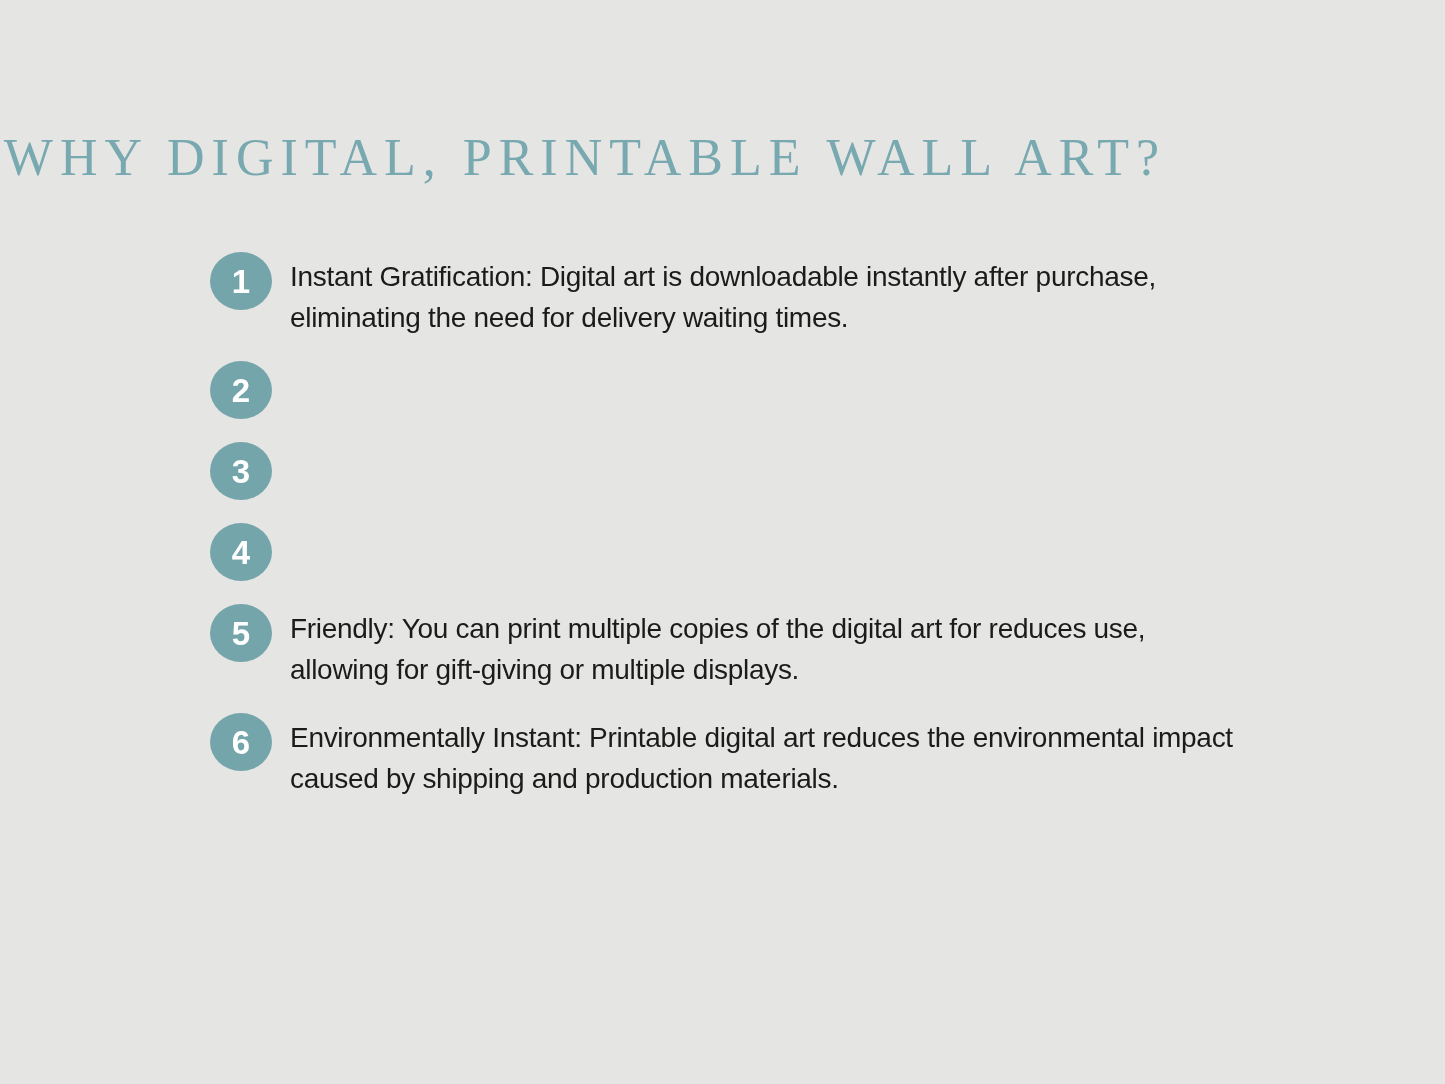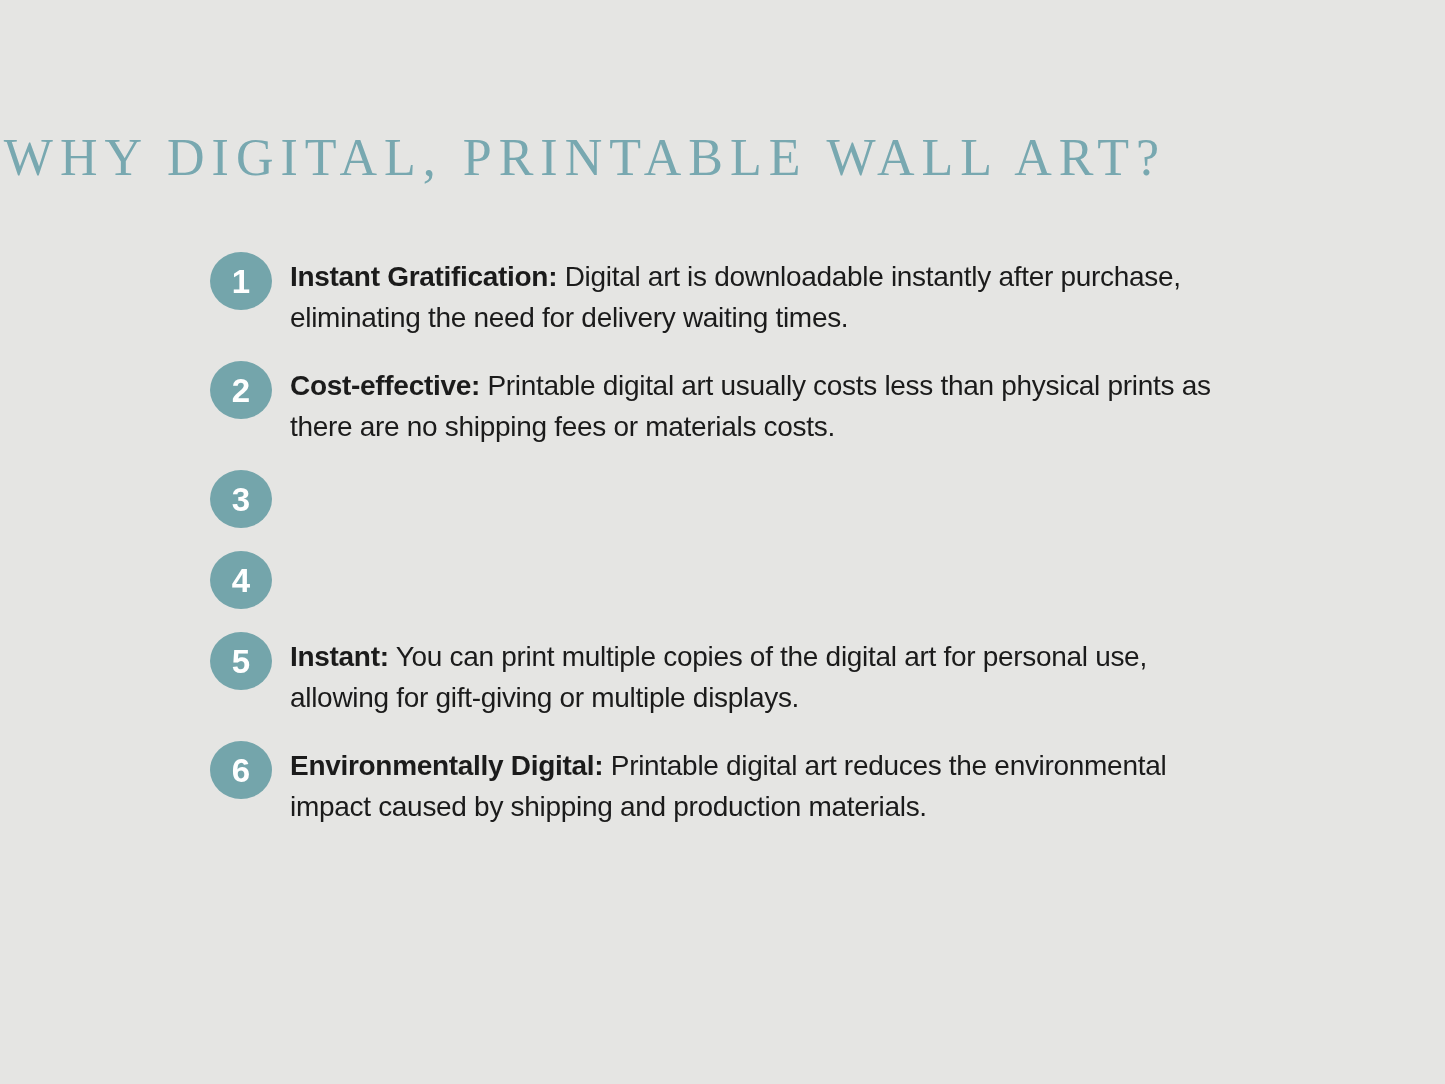--- a/index.html
+++ b/index.html
@@ -59,54 +59,53 @@
   .benefit-text {
     margin-left: 18px;
     margin-top: 4px;
     max-width: 948px;
     font-size: 28px;
     line-height: 41px;
     letter-spacing: -0.3px;
     color: #1b1b1b;
   }
   .benefit-lead {
-    font-weight: bold;
+    font-weight: normal;
   }
 </style>
 </head>
 <body>
 
 <div class="canvas">
 
   <h1 class="page-title">WHY DIGITAL, PRINTABLE WALL ART?</h1>
 
   <div class="benefits">
 
     <div class="benefit-item">
       <div class="number-badge">1</div>
       <div class="benefit-text"><span class="benefit-lead">Instant Gratification:</span><span> Digital art is downloadable instantly after purchase, eliminating the need for delivery waiting times.</span></div>
     </div>
 
     <div class="benefit-item">
       <div class="number-badge">2</div>
-      <div class="benefit-text"><span class="benefit-lead">Cost-effective:</span><span> Printable digital art usually costs less than physical prints as there are no shipping fees or materials costs.</span></div>
     </div>
 
     <div class="benefit-item">
       <div class="number-badge">3</div>
     </div>
 
     <div class="benefit-item">
       <div class="number-badge">4</div>
     </div>
 
     <div class="benefit-item">
       <div class="number-badge">5</div>
-      <div class="benefit-text"><span class="benefit-lead">Instant:</span><span> You can print multiple copies of the digital art for personal use, allowing for gift-giving or multiple displays.</span></div>
+      <div class="benefit-text"><span class="benefit-lead">Friendly:</span><span> You can print multiple copies of the digital art for reduces use, allowing for gift-giving or multiple displays.</span></div>
     </div>
 
     <div class="benefit-item">
       <div class="number-badge">6</div>
-      <div class="benefit-text"><span class="benefit-lead">Environmentally Digital:</span><span> Printable digital art reduces the environmental impact caused by shipping and production materials.</span></div>
+      <div class="benefit-text"><span class="benefit-lead">Environmentally Instant:</span><span> Printable digital art reduces the environmental impact caused by shipping and production materials.</span></div>
     </div>
 
   </div>
 </div>
 
 </body></html>

